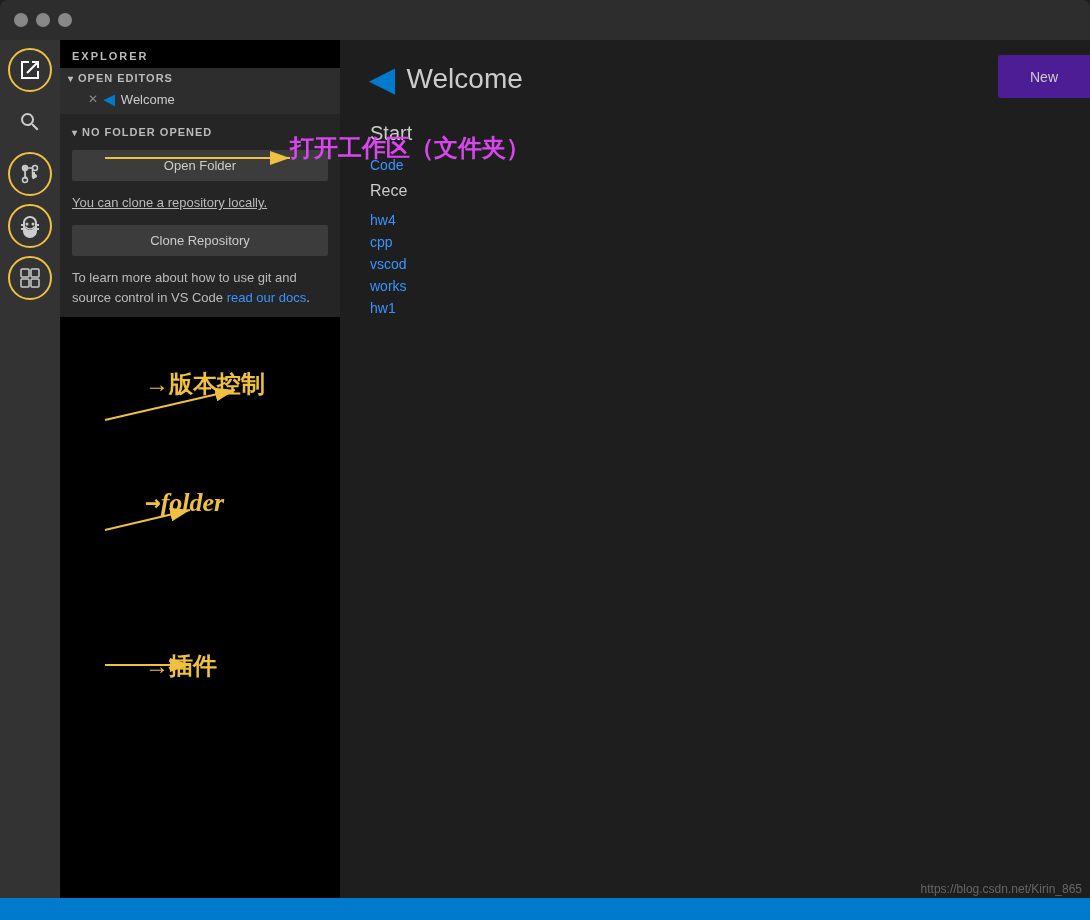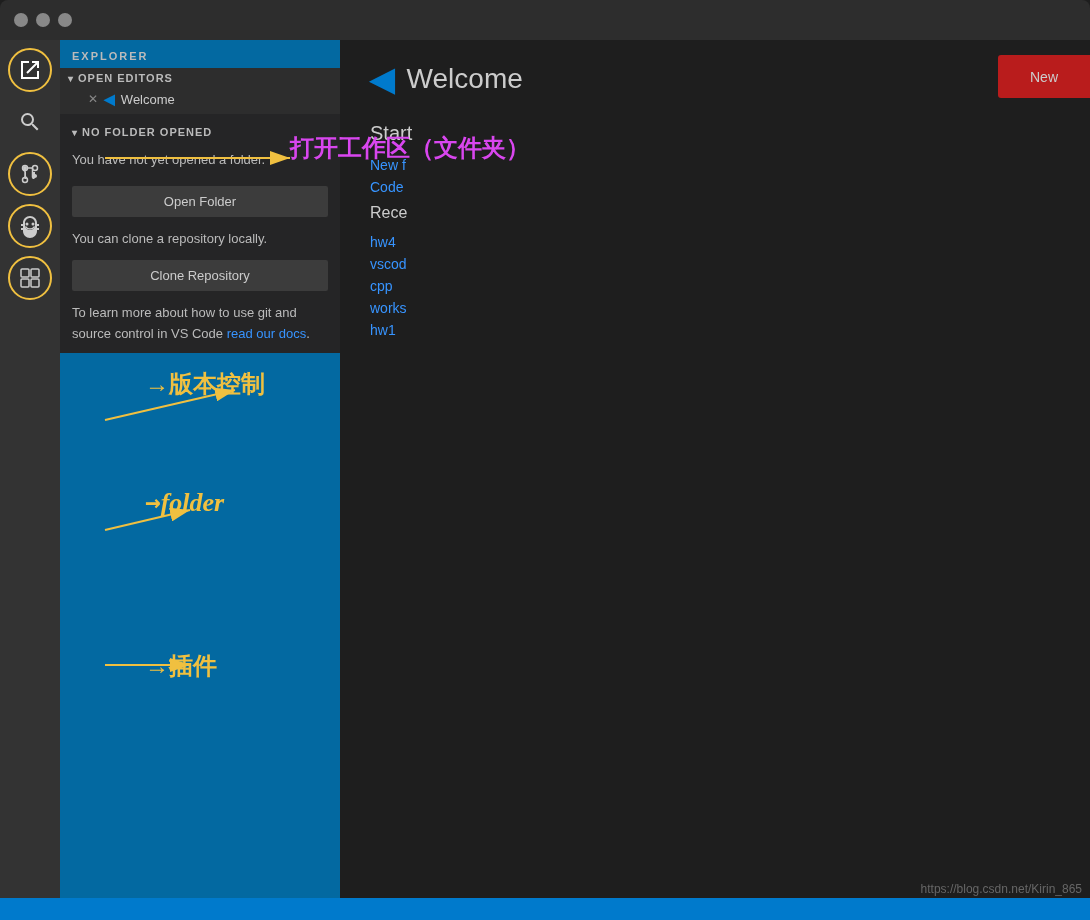--- a/index.html
+++ b/index.html
@@ -60,21 +60,21 @@
       width: 24px; height: 24px;
       fill: #cccccc;
     }
     .activity-icon.active svg {
       fill: #ffffff;
     }
 
     
     .sidebar {
       width: 280px;
-      background: #0369a1;
+      background: #000000;
       display: flex;
       flex-direction: column;
       flex-shrink: 0;
     }
 
     .sidebar-title {
       padding: 10px 12px 6px 12px;
       font-size: 11px;
       font-weight: 700;
       letter-spacing: 2px;
@@ -150,20 +150,21 @@
       text-align: center;
       width: 100%;
       border: none;
     }
 
     .clone-message {
       font-size: 13px;
       color: #bbbbbb;
       margin: 12px 0;
       line-height: 1.5;
+      text-decoration: underline;
     }
 
     .clone-button {
       display: block;
       background: #3c3c3c;
       color: #cccccc;
       font-size: 13px;
       padding: 8px 16px;
       margin-bottom: 12px;
       cursor: pointer;
@@ -353,21 +354,20 @@
         <span>Welcome</span>
       </div>
     </div>
 
     <div class="no-folder-section">
       <div class="section-header">
         <span class="chevron">▾</span>
         <span>NO FOLDER OPENED</span>
       </div>
 
-      <div class="folder-message">You have not yet opened a folder.</div>
 
       <button class="action-button">Open Folder</button>
 
       <div class="clone-message">You can clone a repository locally.</div>
 
       <button class="clone-button">Clone Repository</button>
 
       <div class="learn-more">
         <span>To learn more about how to use git and source control in VS Code </span><a href="#">read our docs</a><span>.</span>
       </div>
@@ -377,34 +377,33 @@
 
   <div class="right-panel">
 
     <div class="welcome-header">
       <span class="welcome-vscode-icon" style="color:#007acc; font-size:32px;">◀</span>
       <span class="welcome-title">Welcome</span>
     </div>
 
     <div class="start-section">
       <div class="start-label">Start</div>
-      <a class="start-link">New f</a>
       <a class="start-link">Code</a>
     </div>
 
     <div class="recent-section">
       <div class="recent-label">Rece</div>
       <a class="recent-link">hw4</a>
+      <a class="recent-link">cpp</a>
       <a class="recent-link">vscod</a>
-      <a class="recent-link">cpp</a>
       <a class="recent-link">works</a>
       <a class="recent-link">hw1</a>
     </div>
 
-    <div style="position:absolute; top:55px; right:0; width:92px; height:43px; background:#b91c1c; display:flex; align-items:center; justify-content:center; border-radius:3px 0 0 3px; cursor:pointer;">
+    <div style="position:absolute; top:55px; right:0; width:92px; height:43px; background:#4c1d95; display:flex; align-items:center; justify-content:center; border-radius:3px 0 0 3px; cursor:pointer;">
       <span style="color:#cccccc; font-size:14px;">New</span>
     </div>
 
   </div>
 
 </div>
 
 <svg class="annotation-svg" xmlns="http://www.w3.org/2000/svg">
 
   <line x1="105" y1="158" x2="290" y2="158" stroke="#f0c040" stroke-width="2" marker-end="url(#arrowhead)"></line>

